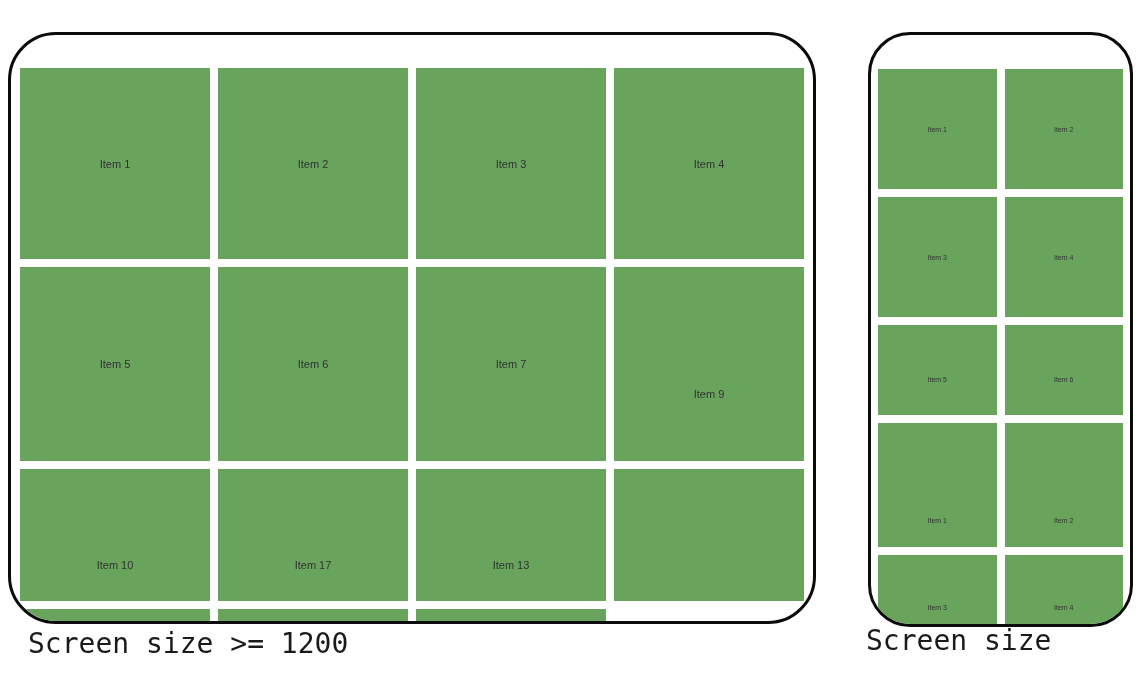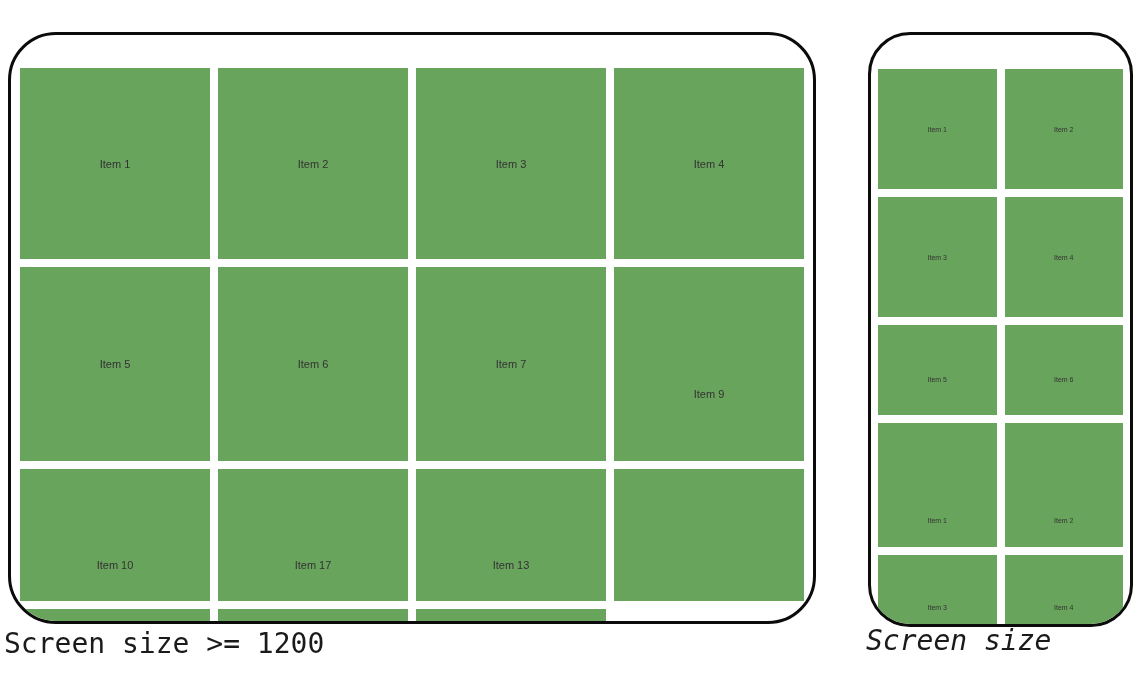--- a/index.html
+++ b/index.html
@@ -70,22 +70,22 @@
   .lbl.off-p9 { transform:translateY(9px); }
   .lbl.off-m8 { transform:translateY(-8px); }
   .caption{
     position:absolute;
     font-family:"DejaVu Sans Mono", monospace;
     font-size:28px;
     line-height:29px;
     color:var(--caption);
     white-space:pre;
   }
-  .caption.left-cap{ left:4px; top:629px; }
-  .caption.right-cap{ left:866px; top:626px;font-style:italic; }
+  .caption.left-cap{ left:28px; top:629px; }
+  .caption.right-cap{ left:866px; top:626px; }
 </style>
 </head>
 <body>
 
 <div class="canvas">
 
   <div class="device desktop">
     <div class="grid desktop-grid">
         <div class="tile">
           <span class="lbl">Item 1</span>

